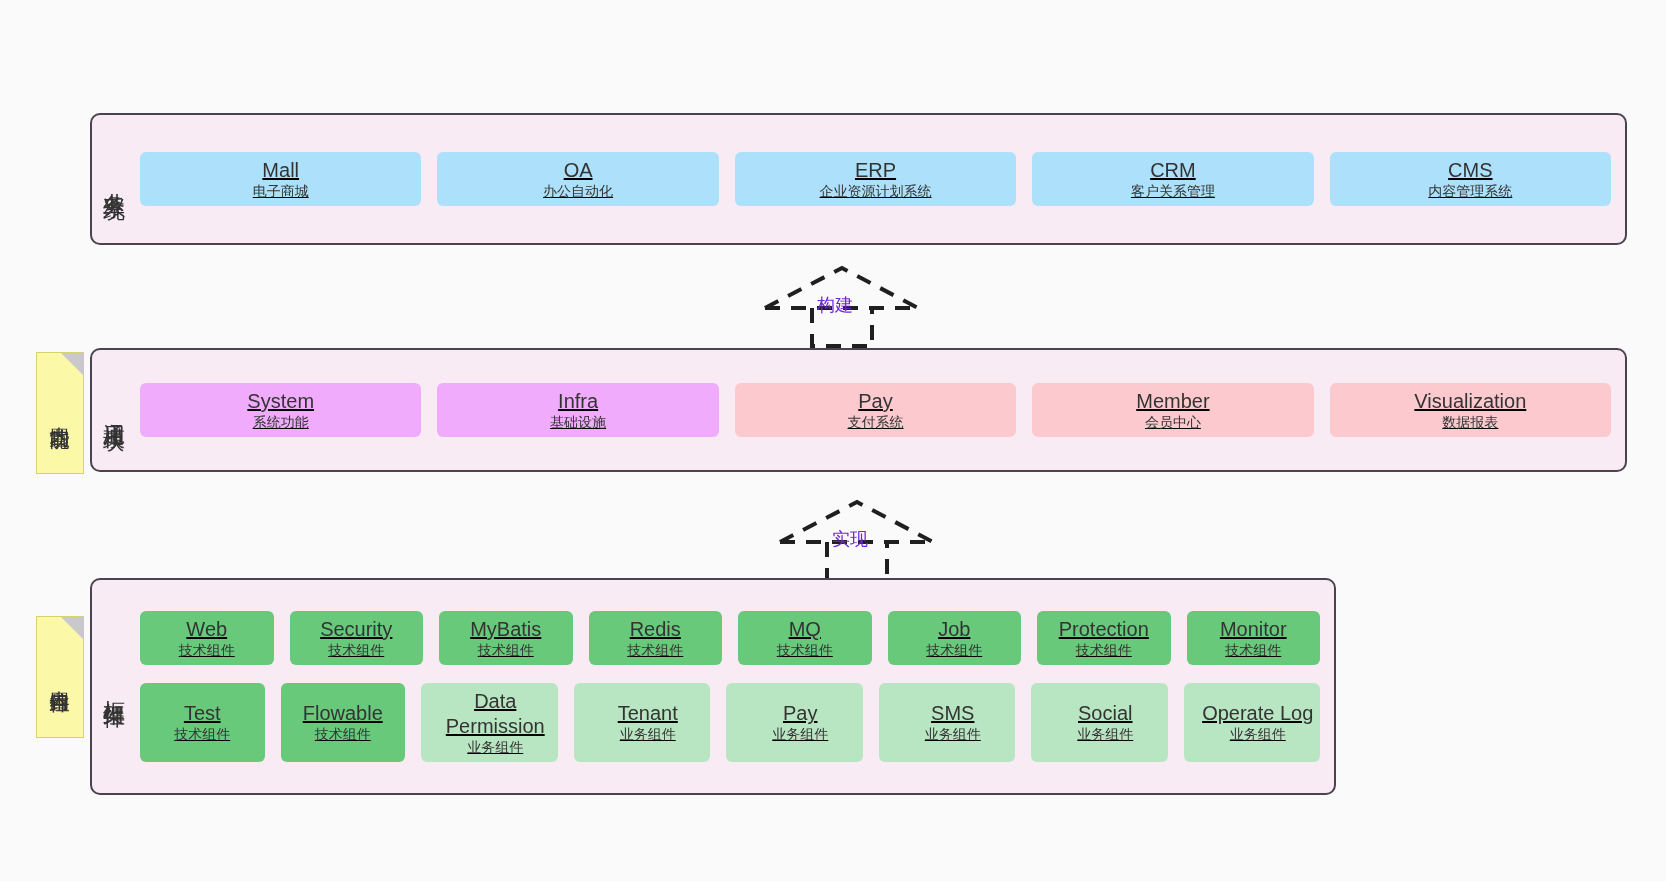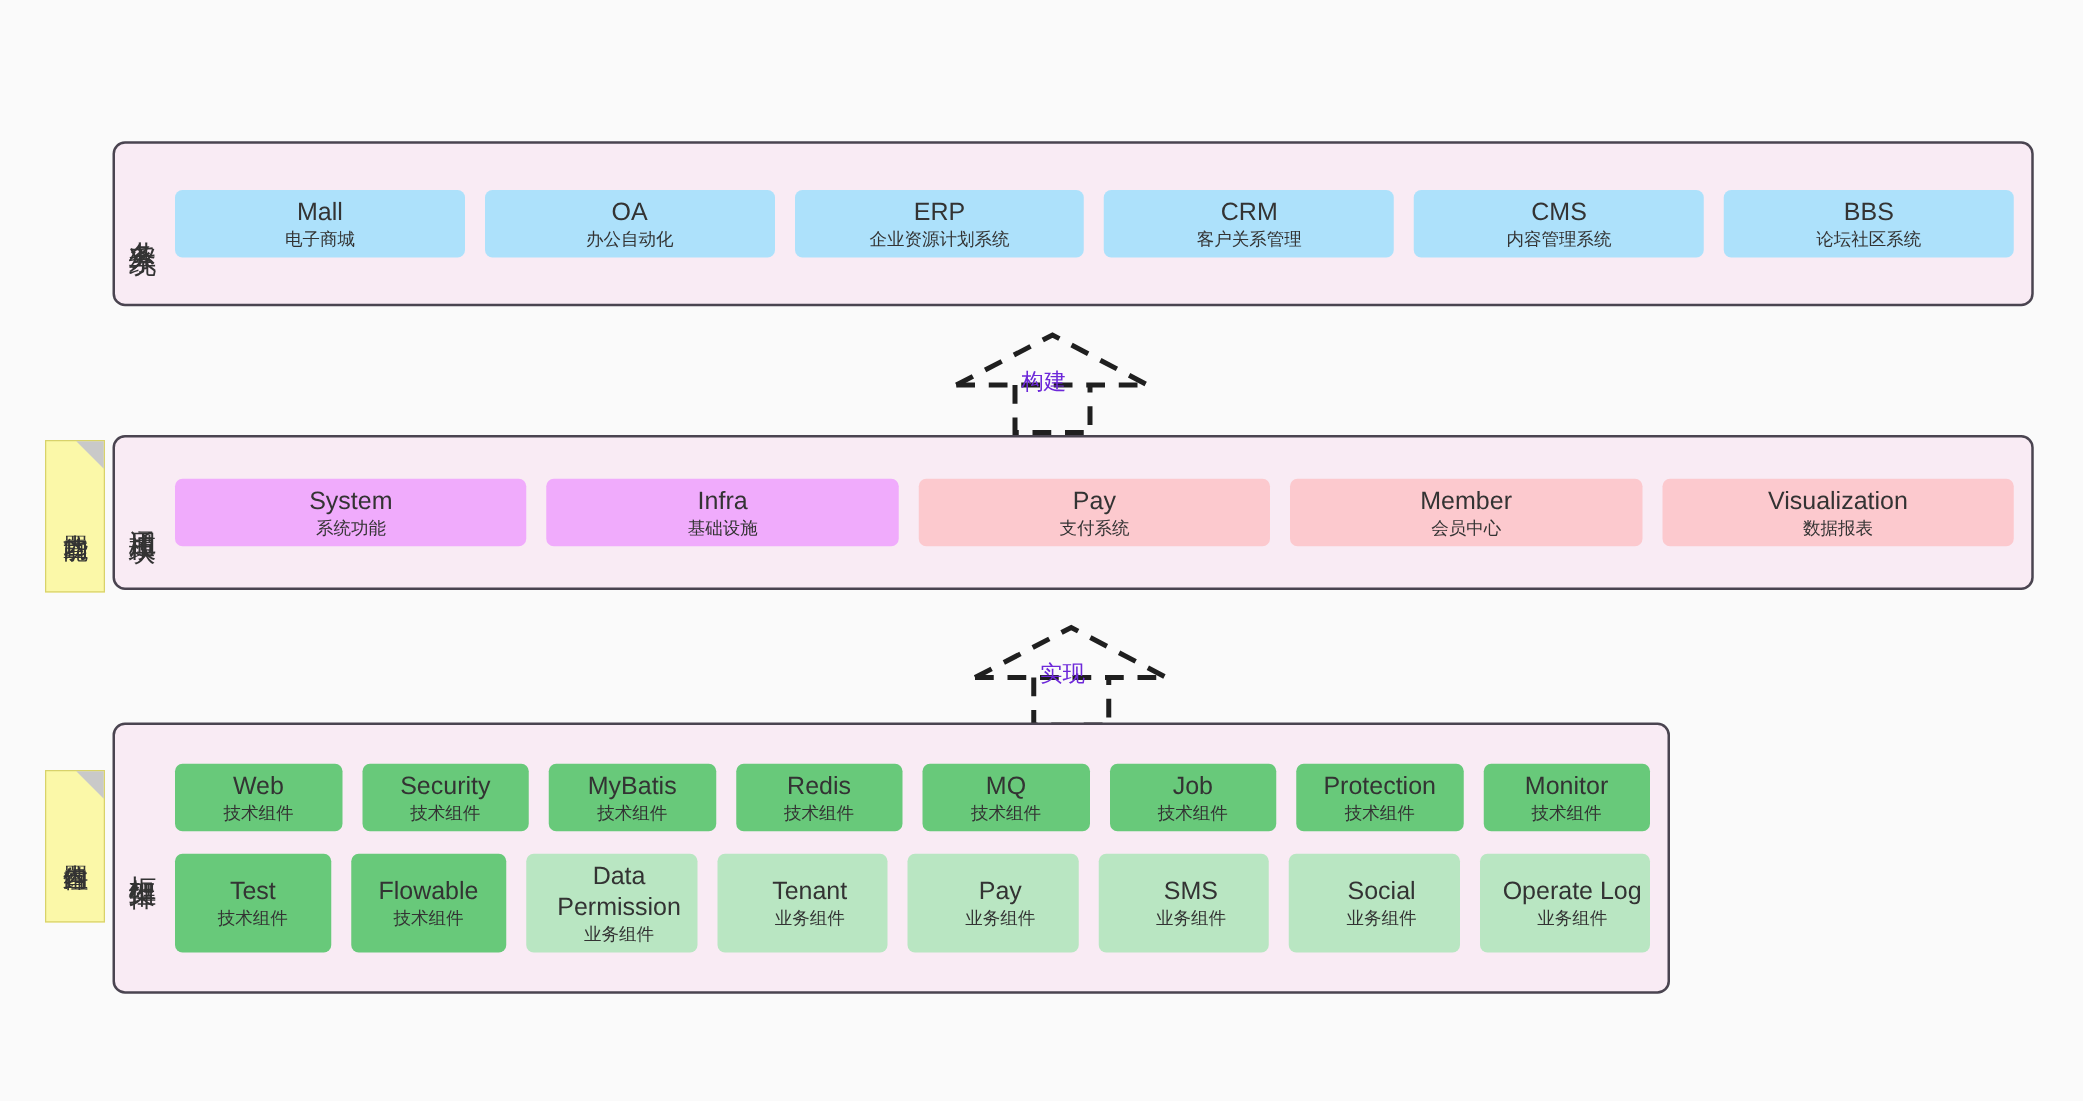--- a/index.html
+++ b/index.html
@@ -36,20 +36,21 @@
     line-height:1;
     user-select:none;
   }
   .cards{
     flex:1 1 auto;
     display:flex;
     flex-direction:column;
     justify-content:center;
     gap:18px;
     padding:14px 14px 14px 4px;
+    text-decoration:underline;
   }
   .row{
     display:flex;
     gap:16px;
     align-items:stretch;
   }
   .card{
     flex:1 1 0;
     border-radius:6px;
     display:flex;
@@ -128,24 +129,20 @@
           <span class="en">ERP</span>
           <span class="cn">企业资源计划系统</span>
         </div>
         <div class="card c-blue">
           <span class="en">CRM</span>
           <span class="cn">客户关系管理</span>
         </div>
         <div class="card c-blue">
           <span class="en">CMS</span>
           <span class="cn">内容管理系统</span>
-        </div>
-        <div class="card c-blue">
-          <span class="en">BBS</span>
-          <span class="cn">论坛社区系统</span>
         </div>
       </div>
     </div>
   </div>
 
   <div class="uml" style="left:760px;top:263px;">
     <svg width="190" height="85" viewBox="0 0 190 85">
       <polyline points="5,45 82,5 158,45" fill="none" stroke="#1f1f1f" stroke-width="4" stroke-dasharray="15,11" stroke-linecap="butt"></polyline>
       <polyline points="5,45 158,45" fill="none" stroke="#1f1f1f" stroke-width="4" stroke-dasharray="15,11" stroke-linecap="butt"></polyline>
       <polyline points="52,45 52,83 112,83 112,45" fill="none" stroke="#1f1f1f" stroke-width="4" stroke-dasharray="15,11" stroke-linecap="butt"></polyline>

